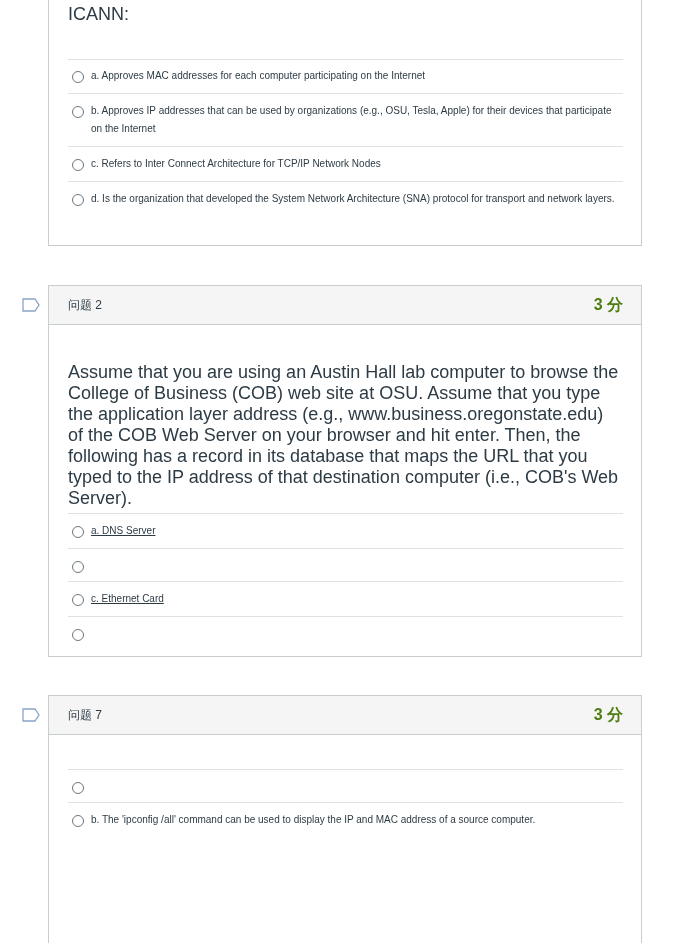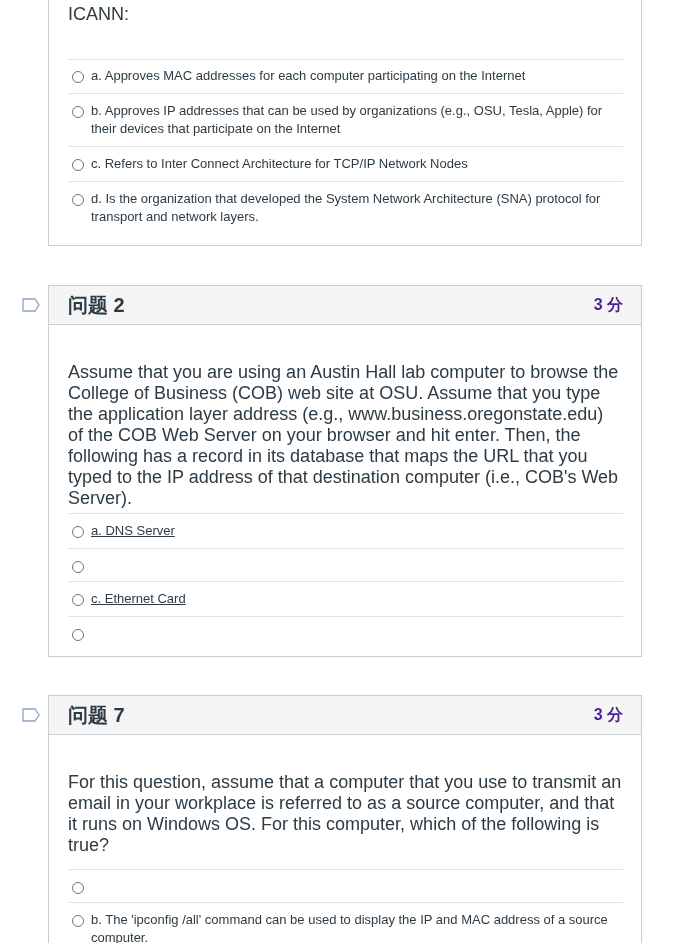--- a/index.html
+++ b/index.html
@@ -10,31 +10,31 @@
   }
   .question {
     position: absolute; left: 48px; width: 592px;
     border: 1px solid #c7cdd1; background: #fff;
   }
   .q-header {
     height: 39px; background: #f5f5f5; border-bottom: 1px solid #c7cdd1;
     display: flex; align-items: center; justify-content: space-between;
     padding: 0 18px 0 19px; box-sizing: border-box;
   }
-  .q-title { font-weight: bold; font-size: 20px; color: #2d3b45; }
-  .q-points { font-weight: bold; font-size: 16px; color: #4c1d95; }
+  .q-title { font-weight: normal; font-size: 12px; color: #2d3b45; }
+  .q-points { font-weight: bold; font-size: 16px; color: #4d7c0f; }
   .flag {
     position: absolute; left: -27px; top: 12px; width: 18px; height: 14px;
   }
   .q-body { padding: 0 18px 0 19px; }
   .q-text { font-size: 18px; line-height: 21px; color: #2d3b45; }
   .answers { margin-top: 0; }
   .answer {
     border-top: 1px solid #dfe1e3; display: flex; align-items: flex-start;
-    padding: 8px 0 8px 4px; font-size: 13px; line-height: 18px; color: #2d3b45;
+    padding: 8px 0 8px 4px; font-size: 10px; line-height: 18px; color: #2d3b45;
   }
   .radio {
     flex: 0 0 auto; width: 10px; height: 10px; border: 1px solid #6b7780;
     border-radius: 50%; margin-top: 4px; margin-right: 7px; background: #fff;
   }
   .answer-label { flex: 1 1 auto; }
 </style>
 </head>
 <body>
 
@@ -93,21 +93,20 @@
 
 <div class="question" style="top:695px; height:260px;">
   <svg class="flag" viewBox="0 0 18 14">
     <path d="M1 1 H13 L17 7 L13 13 H1 Z" fill="none" stroke="#8aa4c8" stroke-width="1.3"></path>
   </svg>
   <div class="q-header">
     <span class="q-title">问题 7</span>
     <span class="q-points">3 分</span>
   </div>
   <div class="q-body">
-    <div class="q-text" style="margin-top:37px; height:63px;">For this question, assume that a computer that you use to transmit an email in your workplace is referred to as a source computer, and that it runs on Windows OS.  For this computer, which of the following is true?</div>
     <div class="answers" style="margin-top:34px;">
       <div class="answer">
         <span class="radio"></span>
       </div>
       <div class="answer">
         <span class="radio"></span>
         <span class="answer-label">b. The 'ipconfig /all' command can be used to display the IP and MAC address of a source computer.</span>
       </div>
     </div>
   </div>

